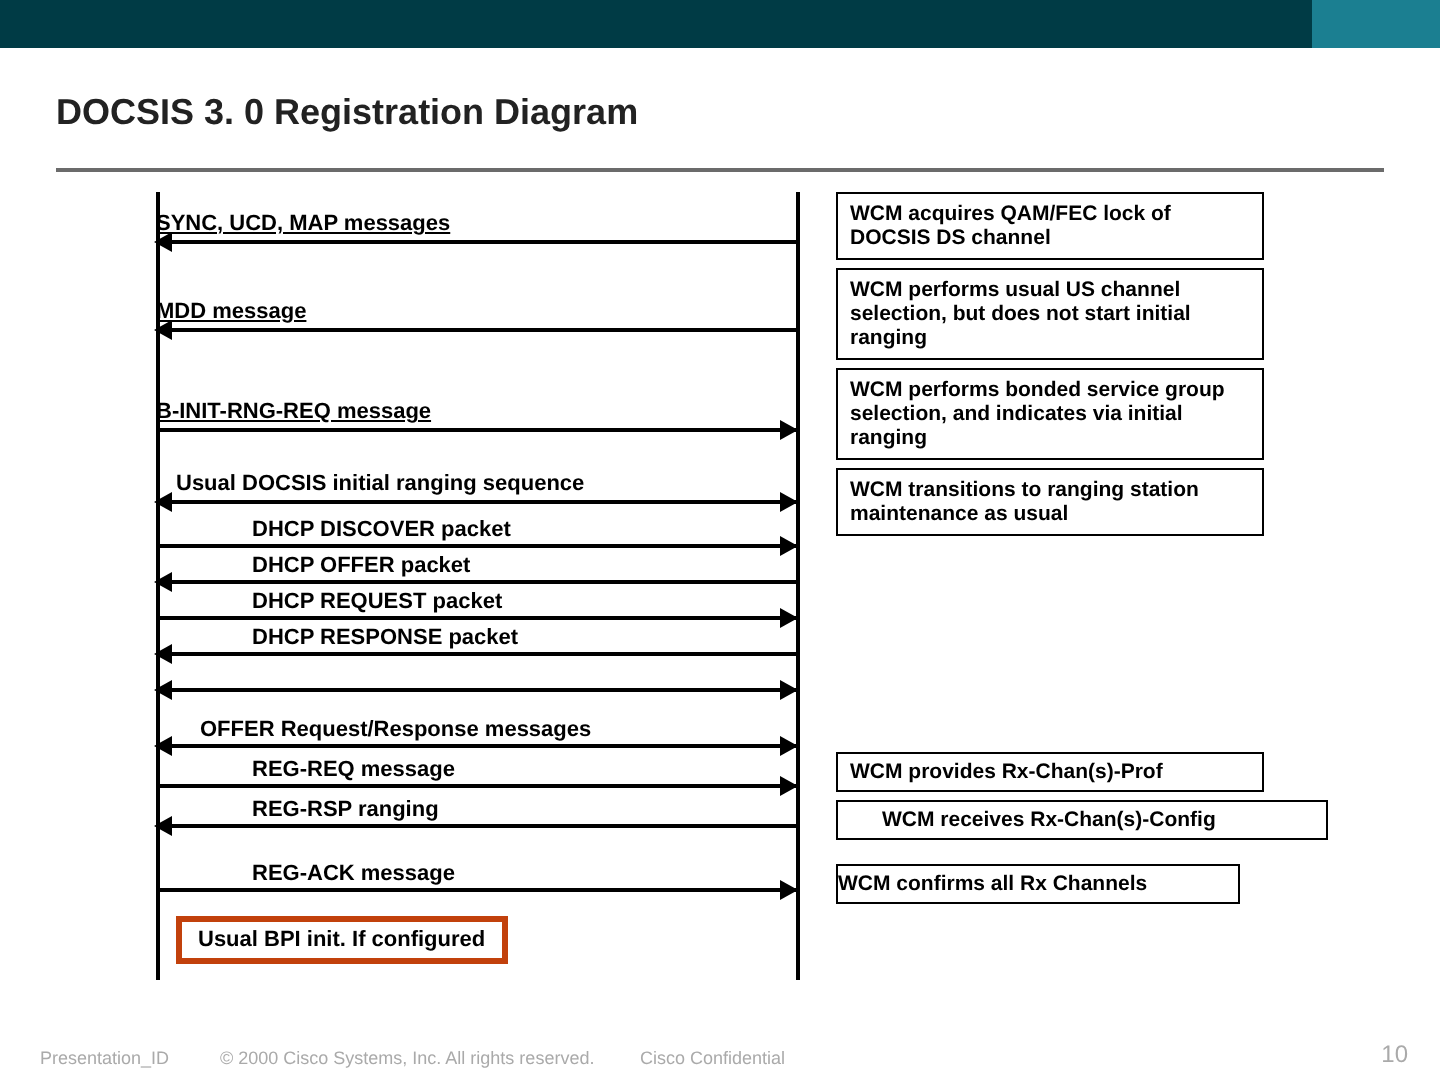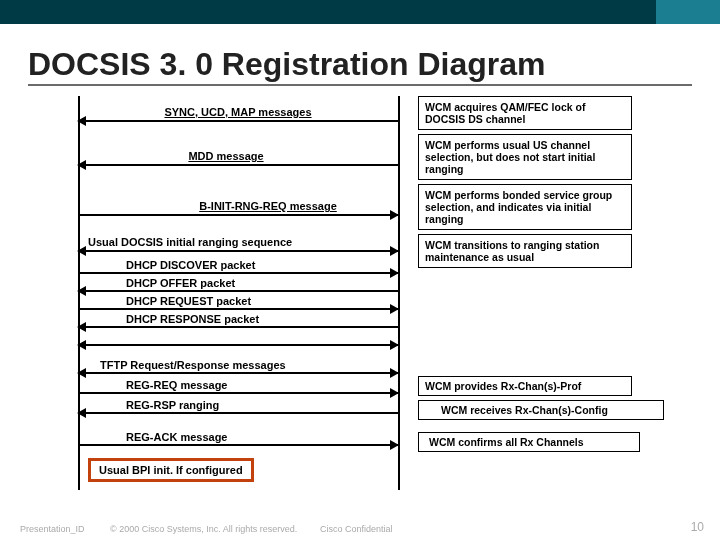--- a/index.html
+++ b/index.html
@@ -1,25 +1,25 @@
 <!DOCTYPE html>
 <html><head>
 <meta charset="utf-8">
 <style>
   html,body{margin:0;padding:0;width:720px;height:540px;background:#fff;font-family:Arial,Helvetica,sans-serif;color:#000;overflow:hidden}
   .topbar{position:absolute;left:0;top:0;height:24px;width:720px;background:#003b45}
   .topbar .tip{position:absolute;right:0;top:0;width:64px;height:24px;background:#1b7f91}
-  .title{position:absolute;left:28px;top:46px;font-size:32px;font-weight:700;color:#222}
+  .title{position:absolute;left:28px;top:46px;font-size:18px;font-weight:700;color:#222}
   .rule{position:absolute;left:28px;top:84px;width:664px;height:2px;background:#6b6b6b}
   .stage{position:absolute;left:78px;top:96px;width:560px;height:394px}
   .lifeline{position:absolute;top:0;bottom:0;width:2px;background:#000}
   .ll-left{left:0}
   .ll-right{left:320px}
   .msg{position:absolute;left:0;width:320px;height:2px;background:#000}
-  .lblC{position:absolute;text-align:center;font-weight:700;font-size:11px;line-height:12px}
+  .lblC{position:absolute;text-align:left;font-weight:700;font-size:11px;line-height:12px}
   .lblL{position:absolute;font-weight:700;font-size:11px;line-height:12px}
   .head-l{position:absolute;left:-1px;top:-4px;width:0;height:0;border-top:5px solid transparent;border-bottom:5px solid transparent;border-right:9px solid #000}
   .head-r{position:absolute;right:-1px;top:-4px;width:0;height:0;border-top:5px solid transparent;border-bottom:5px solid transparent;border-left:9px solid #000}
   .note{position:absolute;left:340px;border:1px solid #000;background:#fff;font-weight:700;font-size:10.5px;line-height:12px;padding:4px 6px;width:200px}
   .footer{position:absolute;left:0;bottom:6px;width:720px;font-size:9px;color:#aaa}
   .footer .pid{position:absolute;left:20px;bottom:0}
   .footer .copy{position:absolute;left:110px;bottom:0}
   .footer .conf{position:absolute;left:320px;bottom:0}
   .footer .pg{position:absolute;right:16px;bottom:0;font-size:12px}
 </style>
@@ -83,39 +83,39 @@
 
   <div class="msg" style="top:248px">
       <div class="head-l"></div>
       <div class="head-r"></div>
     </div>
 
   <div class="msg" style="top:276px">
       <div class="head-l"></div>
       <div class="head-r"></div>
     </div>
-  <div class="lblL" style="left:22px;top:263px">TFTP Request/Response messages</div>
+  <div class="lblL" style="left:22px;top:263px">OFFER Request/Response messages</div>
 
   <div class="msg" style="top:296px">
       <div class="head-r"></div>
     </div>
   <div class="lblL" style="left:48px;top:283px">REG-REQ message</div>
   <div class="note" style="top:280px;padding:3px 6px">WCM provides Rx-Chan(s)-Prof</div>
 
   <div class="msg" style="top:316px">
       <div class="head-l"></div>
     </div>
   <div class="lblL" style="left:48px;top:303px">REG-RSP ranging</div>
   <div class="note" style="top:304px;padding:3px 22px">WCM receives Rx-Chan(s)-Config</div>
 
   <div class="msg" style="top:348px">
       <div class="head-r"></div>
     </div>
   <div class="lblL" style="left:48px;top:335px">REG-ACK message</div>
-  <div class="note" style="top:336px;padding:3px 10px">WCM confirms all Rx Channels</div>
+  <div class="note" style="top:336px;padding:3px 0">WCM confirms all Rx Channels</div>
 
   <div style="position:absolute;left:10px;top:362px;border:3px solid #c2410c;padding:3px 8px;font-weight:700;font-size:11px;background:#fff">Usual BPI init. If configured</div>
 </div>
 
 <div class="footer">
   <span class="pid">Presentation_ID</span>
   <span class="copy">© 2000 Cisco Systems, Inc. All rights reserved.</span>
   <span class="conf">Cisco Confidential</span>
   <span class="pg">10</span>
 </div>

